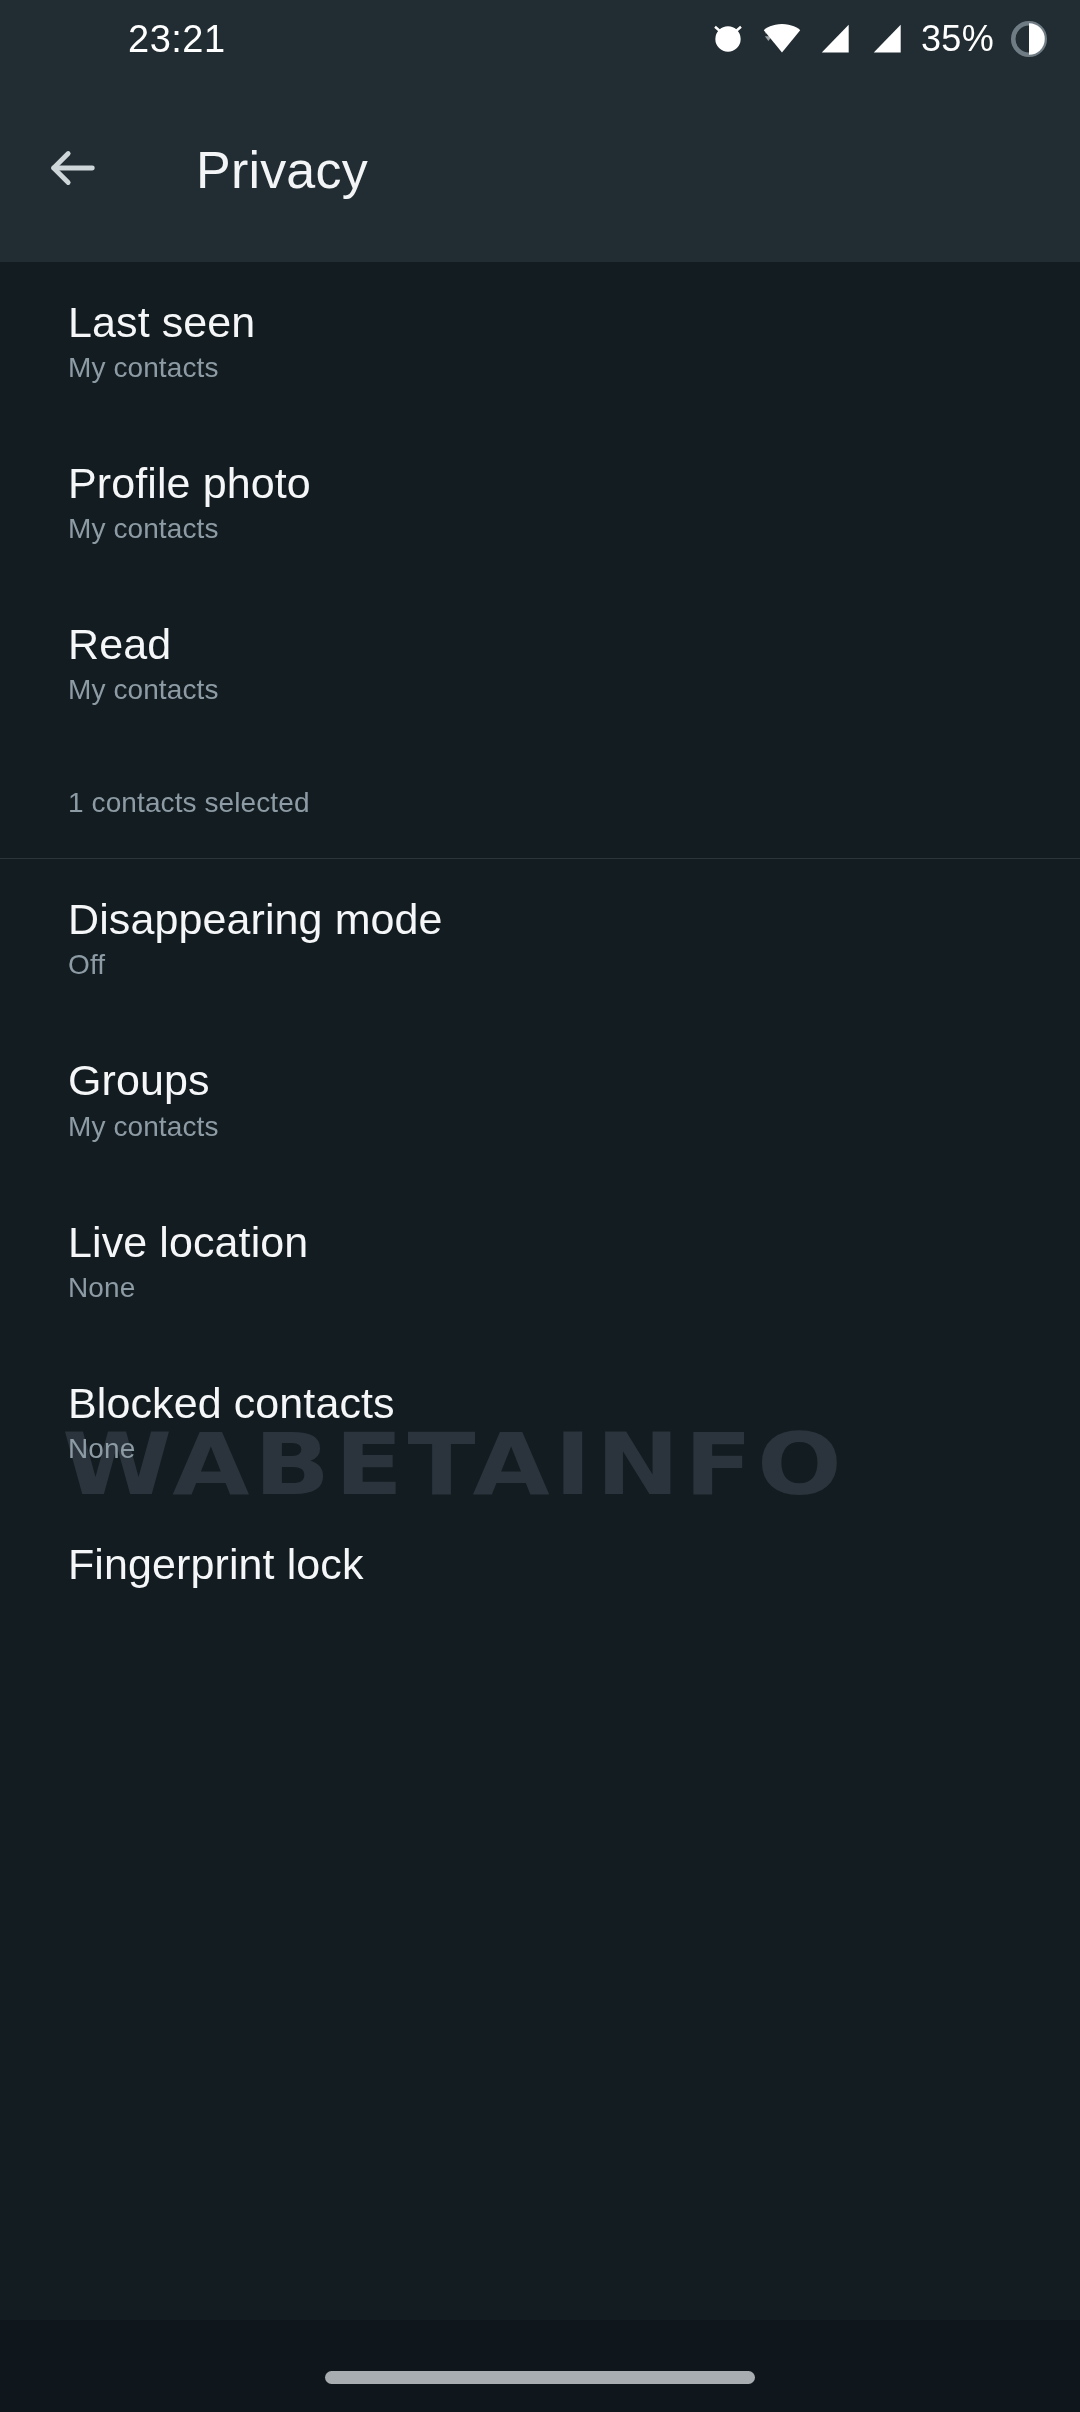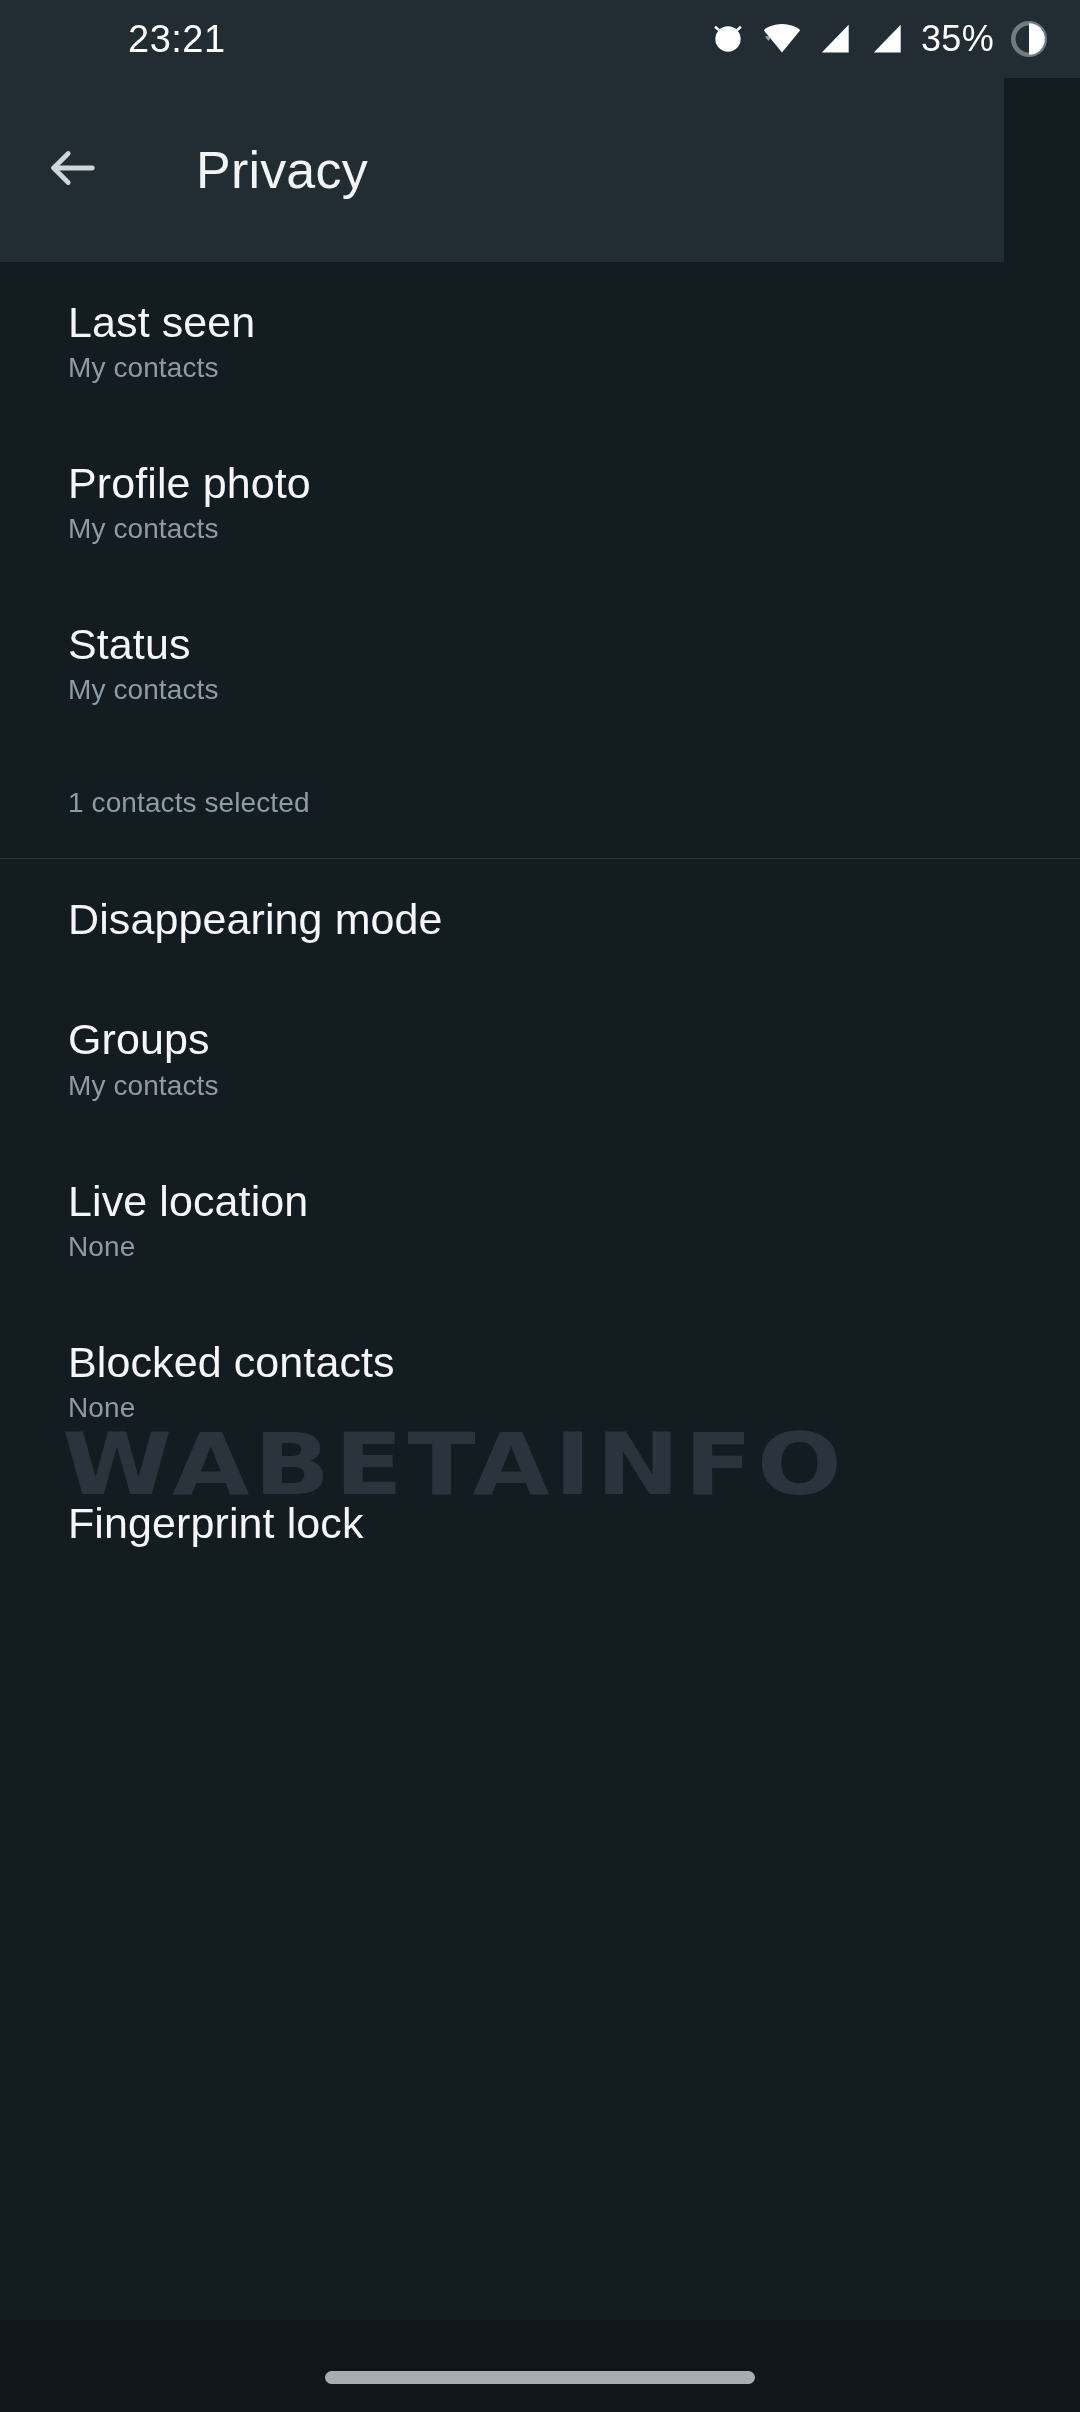--- a/index.html
+++ b/index.html
@@ -23,21 +23,21 @@
   }
   .sb-icons{
     position:absolute; right:30px; top:50%; transform:translateY(-50%);
     display:flex; align-items:center; gap:14px;justify-content:space-between;
   }
   .sb-icons svg{ display:block; }
   .sb-batt{ color:#ffffff; font-size:36px; letter-spacing:.3px; }
 
   
   .appbar{
-    position:absolute; left:0; top:78px; width:1004px; height:184px;
+    position:absolute; left:0; top:78px; width:1080px; height:184px;
     background:#212d33;
   }
   .back-btn{
     position:absolute; left:30px; top:50%; transform:translateY(-50%);
     width:86px; height:86px; display:flex; align-items:center; justify-content:center;
     cursor:pointer;
   }
   .appbar-title{
     position:absolute; left:196px; top:50%; transform:translateY(-50%);
     color:#f2f4f5; font-size:52px; font-weight:400; letter-spacing:.2px;
@@ -168,37 +168,38 @@
         <div class="title">Last seen</div>
         <div class="sub">My contacts</div>
       </div>
 
       <div class="row">
         <div class="title">Profile photo</div>
         <div class="sub">My contacts</div>
       </div>
 
       <div class="row">
-        <div class="title">Status</div>
+        <div class="title">Read</div>
         <div class="sub">My contacts</div>
       </div>
 
       <div class="row">
         <div class="sub">1 contacts selected</div>
       </div>
 
 
     </div>
 
     <div class="divider"></div>
 
     <div class="section">
 
       <div class="row">
         <div class="title">Disappearing mode</div>
+        <div class="sub">Off</div>
       </div>
 
       <div class="row">
         <div class="title">Groups</div>
         <div class="sub">My contacts</div>
       </div>
 
       <div class="row">
         <div class="title">Live location</div>
         <div class="sub">None</div>

